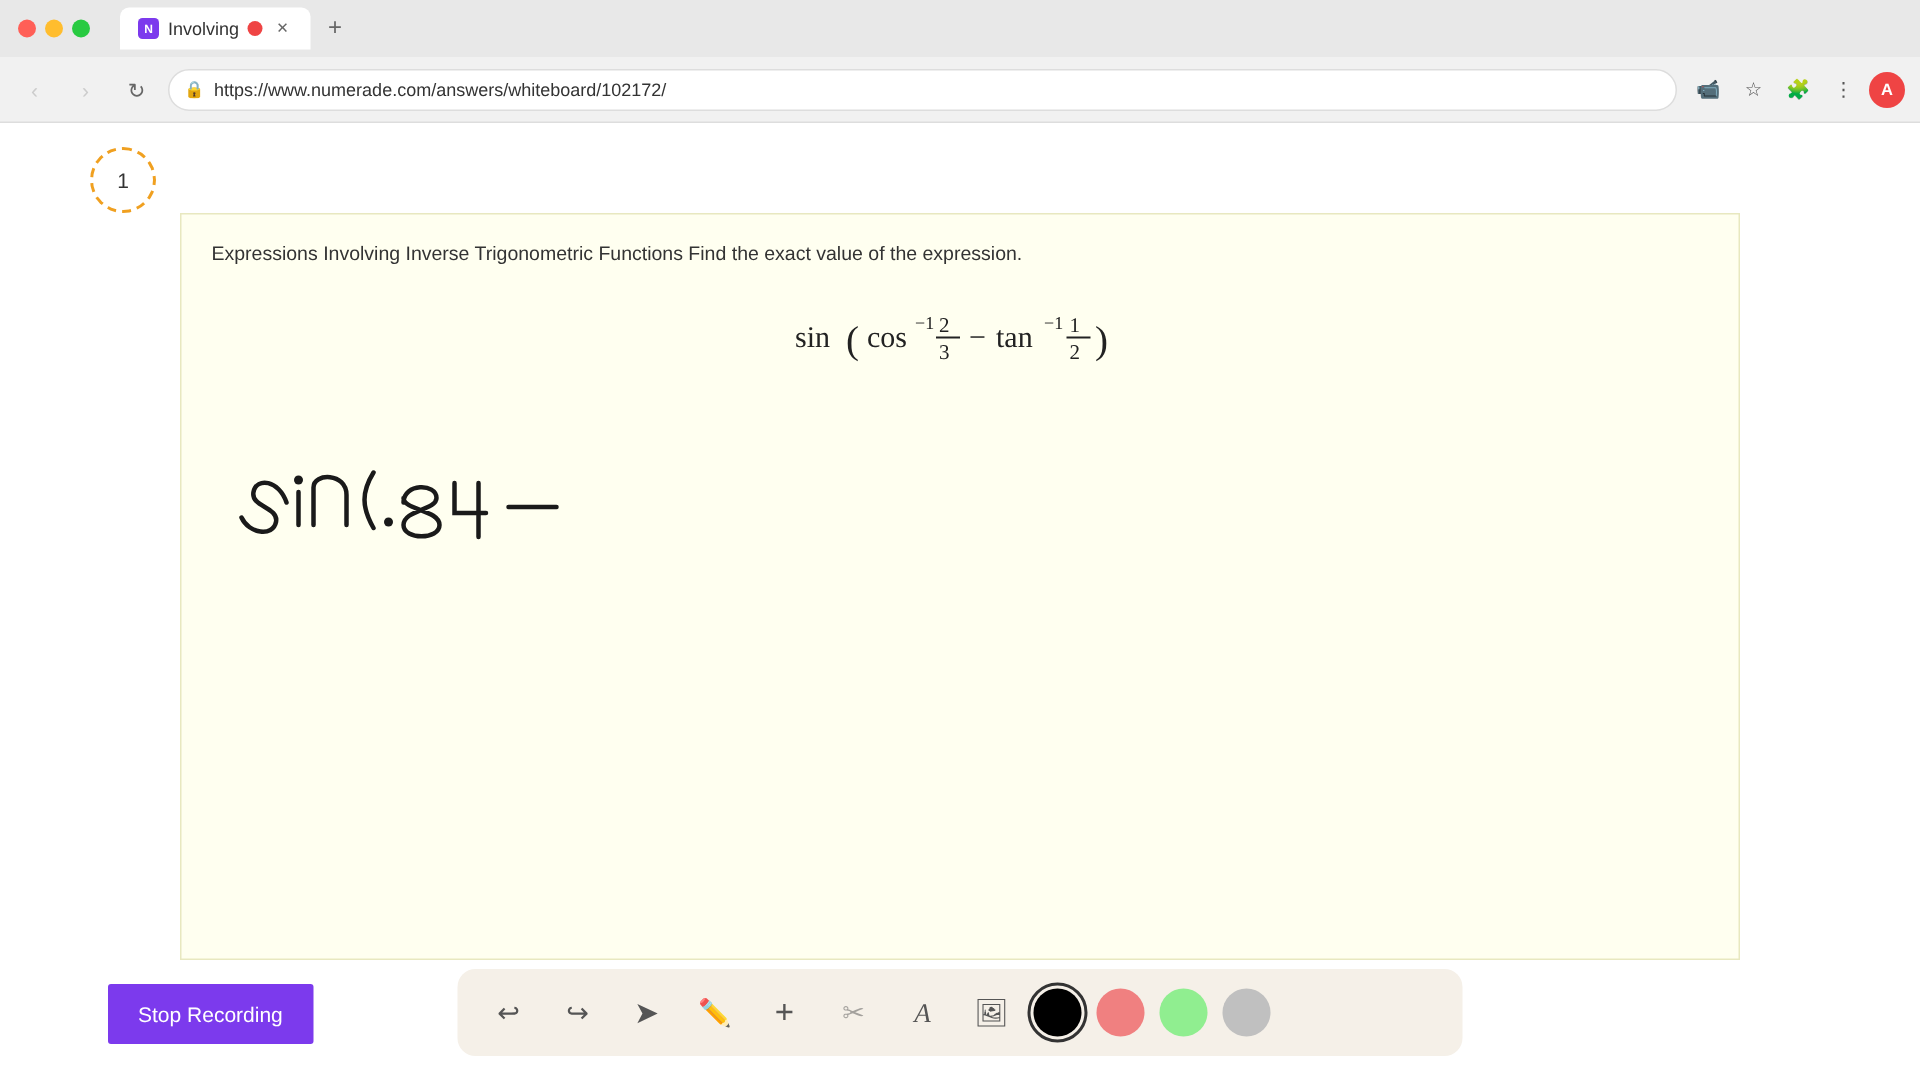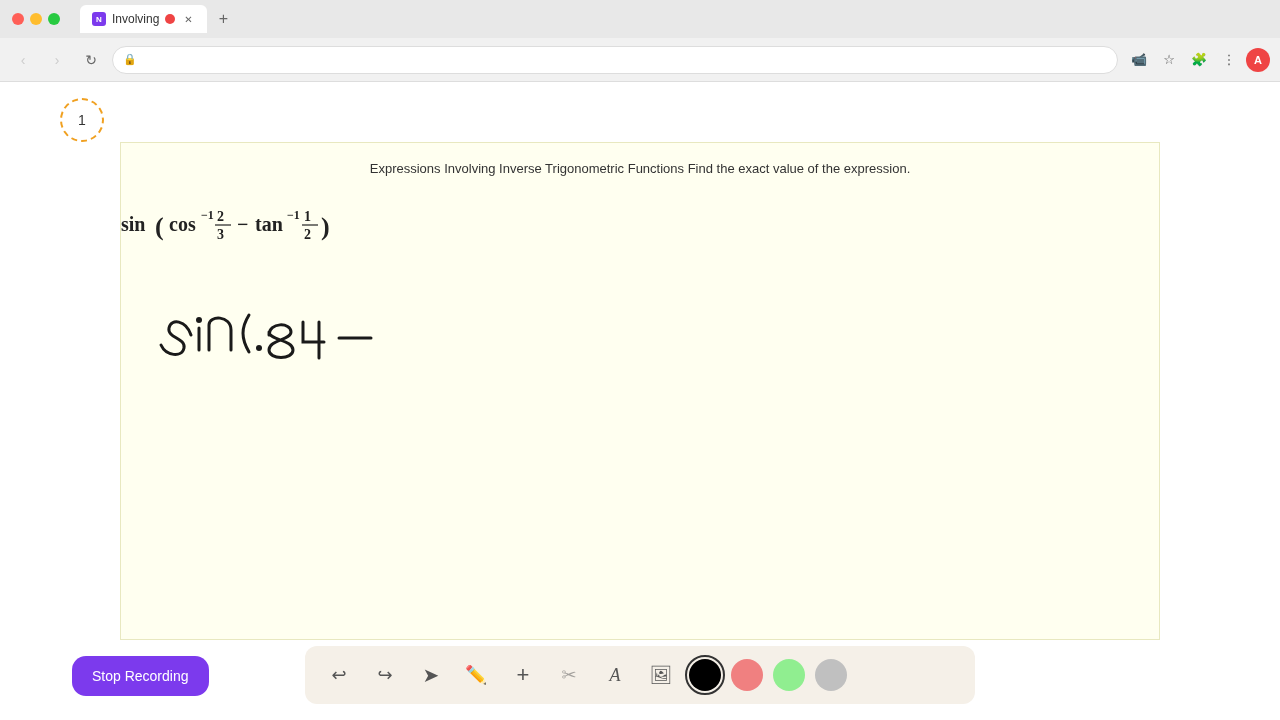--- a/index.html
+++ b/index.html
@@ -214,28 +214,27 @@
       bottom: 80px;
       background: #fffff0;
       border: 1px solid #e8e8c0;
     }
 
     .problem-text {
       padding: 16px 20px 10px 20px;
       font-size: 13px;
       color: #333;
       line-height: 1.5;
+    }
+
+    .math-formula {
       text-align: center;
-    }
-
-    .math-formula {
       padding: 8px 0 16px 0;
       font-size: 18px;
       color: #222;
-      font-weight: bold;
     }
 
     .handwritten-area {
       padding: 10px 20px;
       position: relative;
       height: 120px;
     }
 
     
     .bottom-toolbar {
@@ -278,21 +277,21 @@
     }
 
     
     .stop-recording-btn {
       position: absolute;
       bottom: 24px;
       left: 72px;
       background: #7c3aed;
       color: white;
       border: none;
-      border-radius: 14px;
+      border-radius: 2px;
       padding: 12px 20px;
       font-size: 14px;
       font-weight: 500;
       cursor: pointer;
       white-space: nowrap;
     }
   </style>
 </head>
 <body>
 
@@ -324,20 +323,21 @@
     </div>
     <div class="nav-btn disabled">
       <span>›</span>
     </div>
     <div class="nav-btn">
       <span>↻</span>
     </div>
 
     <div class="address-bar">
       <span class="lock-icon">🔒</span>
+      <span>https://www.numerade.com/answers/whiteboard/102172/</span>
     </div>
 
     <div class="toolbar-actions">
       <div class="toolbar-action-btn">
         <span>📹</span>
       </div>
       <div class="toolbar-action-btn">
         <span>☆</span>
       </div>
       <div class="toolbar-action-btn">

